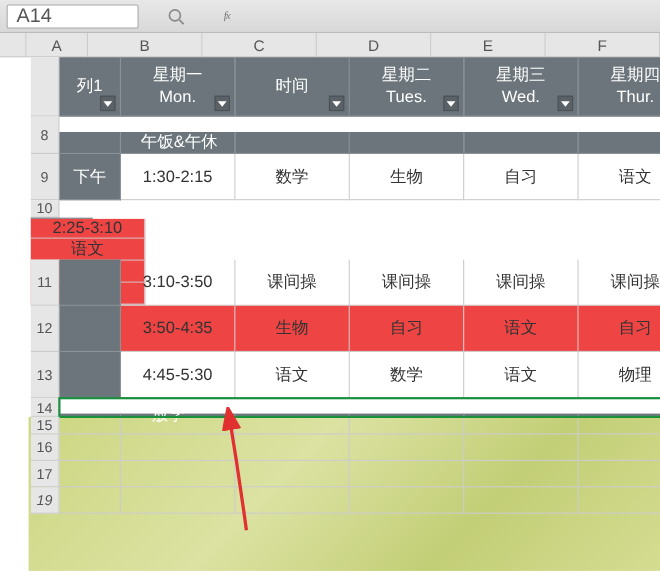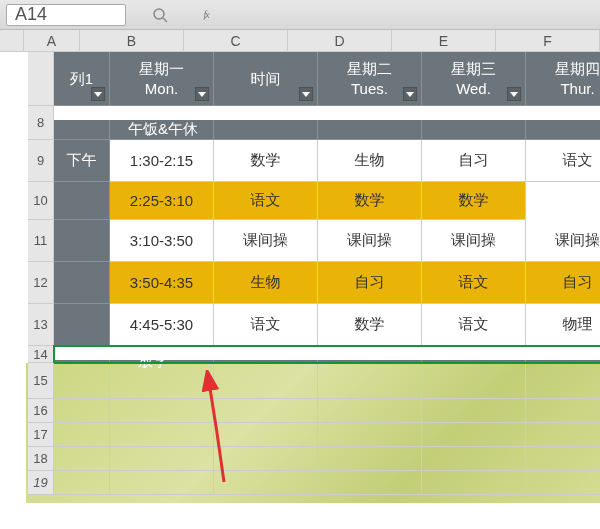--- a/index.html
+++ b/index.html
@@ -129,21 +129,21 @@
   .dark-row .cell {
     background: #6b757b;
     color: #fff;
     border-right: 1px solid #8a9298;
     border-bottom: 1px solid #8a9298;
     justify-content: flex-start;
     padding-left: 18px;
     margin-top: 14px;
   }
   .dark-row .cell:first-of-type { justify-content: center; padding-left: 0; }
-  .band .cell { background: #eab308; }
+  .band .cell { background: #ef4444; }
   .left-dark { background: #6b757b !important; color:#fff !important; border-right: 1px solid #8a9298 !important; border-bottom: 1px solid #8a9298 !important; }
   .selected-row {
     outline: 2px solid #1a8f3c;
     outline-offset: -1px;
     position: relative;
     z-index: 2;
   }
   .fill-handle {
     position: absolute;
     right: -3px;
@@ -253,21 +253,21 @@
     <div id="data-rows">
         <div class="row " style="height: 42px;">
           <div class="rowh">9</div>
           <div class="cell colw-A left-dark">下午</div>
           <div class="cell colw-B">1:30-2:15</div>
           <div class="cell colw-C">数学</div>
           <div class="cell colw-D">生物</div>
           <div class="cell colw-E">自习</div>
           <div class="cell colw-F">语文</div>
         </div>
-        <div class="row band" style="height: 38px;">
+        <div class="row band" style="height: 54px; flex-direction: column;">
           <div class="rowh">10</div>
           <div class="cell colw-A left-dark"></div>
           <div class="cell colw-B">2:25-3:10</div>
           <div class="cell colw-C">语文</div>
           <div class="cell colw-D">数学</div>
           <div class="cell colw-F">数学</div>
         </div>
         <div class="row " style="height: 42px;">
           <div class="rowh">11</div>
           <div class="cell colw-A left-dark"></div>
@@ -306,21 +306,21 @@
         <div class="cell colw-D"></div>
         <div class="cell colw-E"></div>
         <div class="cell colw-F"></div>
         <div class="fill-handle"></div>
       </div>
     </div>
 
     <div class="bg-rows" style="position:relative;">
       <div class="bg-img"></div>
       <div id="empty-rows">
-          <div class="row" style="height: 36px;">
+          <div class="row" style="height: 16px;">
             <div class="rowh">15</div>
             <div class="cell colw-A"></div>
             <div class="cell colw-B"></div>
             <div class="cell colw-C"></div>
             <div class="cell colw-D"></div>
             <div class="cell colw-E"></div>
             <div class="cell colw-F"></div>
           </div>
           <div class="row" style="height: 24px;">
             <div class="rowh">16</div>
@@ -333,29 +333,20 @@
           </div>
           <div class="row" style="height: 24px; justify-content: space-between;">
             <div class="rowh">17</div>
             <div class="cell colw-A"></div>
             <div class="cell colw-B"></div>
             <div class="cell colw-C"></div>
             <div class="cell colw-D"></div>
             <div class="cell colw-E"></div>
             <div class="cell colw-F"></div>
           </div>
-          <div class="row" style="height: 24px;">
-            <div class="rowh">18</div>
-            <div class="cell colw-A"></div>
-            <div class="cell colw-B"></div>
-            <div class="cell colw-C"></div>
-            <div class="cell colw-D"></div>
-            <div class="cell colw-E"></div>
-            <div class="cell colw-F"></div>
-          </div>
           <div class="row" style="height: 24px; font-style: italic;">
             <div class="rowh">19</div>
             <div class="cell colw-A"></div>
             <div class="cell colw-B"></div>
             <div class="cell colw-C"></div>
             <div class="cell colw-D"></div>
             <div class="cell colw-E"></div>
             <div class="cell colw-F"></div>
           </div>
         </div>

